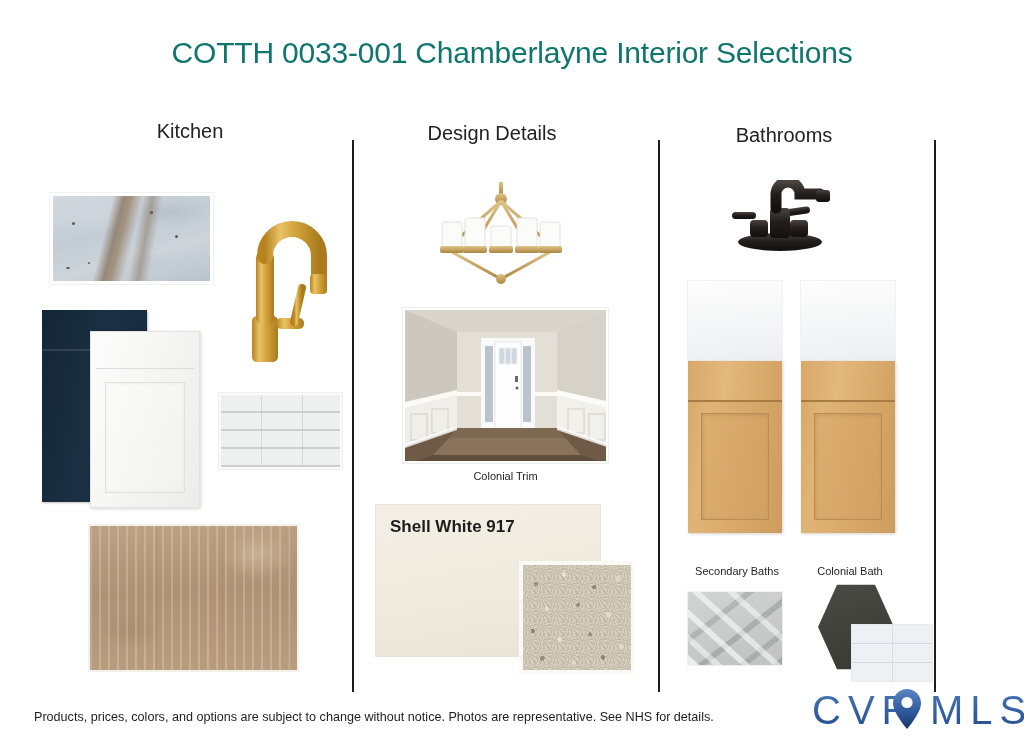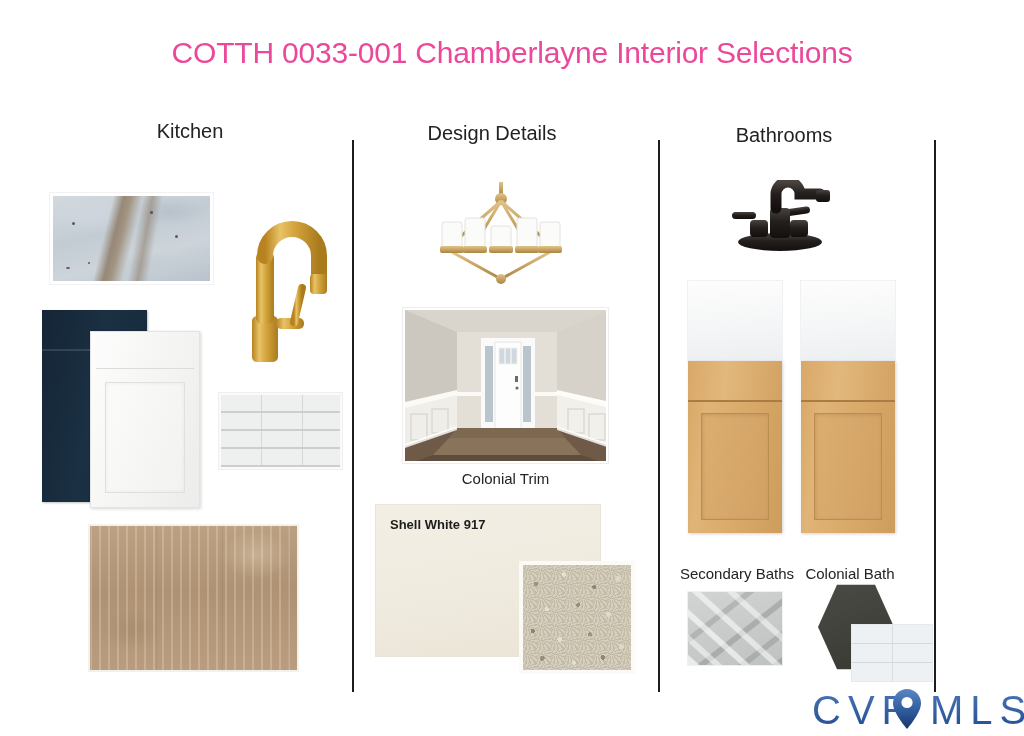--- a/index.html
+++ b/index.html
@@ -23,21 +23,21 @@
   
   #page-title {
     position: absolute;
     left: 0;
     top: 36px;
     width: 1024px;
     text-align: center;
     font-size: 30px;
     font-weight: 400;
     letter-spacing: -0.2px;
-    color: #ec4899;
+    color: #0f766e;
     white-space: nowrap;
   }
 
   
   .col-header {
     position: absolute;
     font-size: 20px;
     font-weight: 400;
     color: #222222;
     text-align: center;
@@ -59,21 +59,21 @@
   #divider-2 { left: 658px; }
   #divider-3 { left: 934px; }
 
   
   .swatch {
     position: absolute;
     box-sizing: border-box;
   }
   .caption {
     position: absolute;
-    font-size: 15px;
+    font-size: 11px;
     color: #242424;
     text-align: center;
     white-space: nowrap;
   }
 
   
   #countertop-sample {
     left: 50px; top: 193px; width: 163px; height: 91px;
     border: 3px solid #ffffff;
     background:
@@ -163,21 +163,21 @@
   }
   #caption-trim { left: 403px; top: 470px; width: 205px; }
 
   #paint-swatch {
     left: 376px; top: 505px; width: 224px; height: 151px;
     background: linear-gradient(170deg, #f3efe4 0%, #efeade 60%, #eae4d6 100%);
     box-shadow: 0 0 0 1px #e9e4d8;
   }
   #paint-name {
     position: absolute; left: 14px; top: 12px;
-    font-size: 13px; font-weight: 700; color: #1d1d1d;
+    font-size: 17px; font-weight: 700; color: #1d1d1d;
     white-space: nowrap;
   }
 
   #carpet-sample {
     left: 519px; top: 561px; width: 116px; height: 113px;
     border: 4px solid #fbfaf7;
     background-color: #cfc8b6;
     background-image:
       radial-gradient(circle 2.2px at 12% 18%, #9a937e 98%, transparent),
       radial-gradient(circle 2.4px at 38% 9%,  #e6e1d2 98%, transparent),
@@ -480,20 +480,21 @@
       </span>
   </div>
 
   <div class="caption" id="caption-secondary">Secondary Baths</div>
   <div class="caption" id="caption-primary">Colonial Bath</div>
 
   <div class="swatch" id="bath-tile-grey"></div>
   <div class="swatch hexshape" id="bath-tile-hex"></div>
   <div class="swatch" id="bath-tile-white"></div>
 
+  <div id="footer-disclaimer">Products, prices, colors, and options are subject to change without notice. Photos are representative. See NHS for details.</div>
 
   <div id="mls-logo">
     <span class="logo-text" id="logo-left">CVR</span>
     <svg id="logo-pin" viewBox="0 0 30 42">
       <defs>
         <linearGradient id="pinGrad" x1="0" y1="0" x2="0" y2="1">
           <stop offset="0%" stop-color="#5b86c4"></stop>
           <stop offset="55%" stop-color="#2f5b9c"></stop>
           <stop offset="100%" stop-color="#17356b"></stop>
         </linearGradient>

